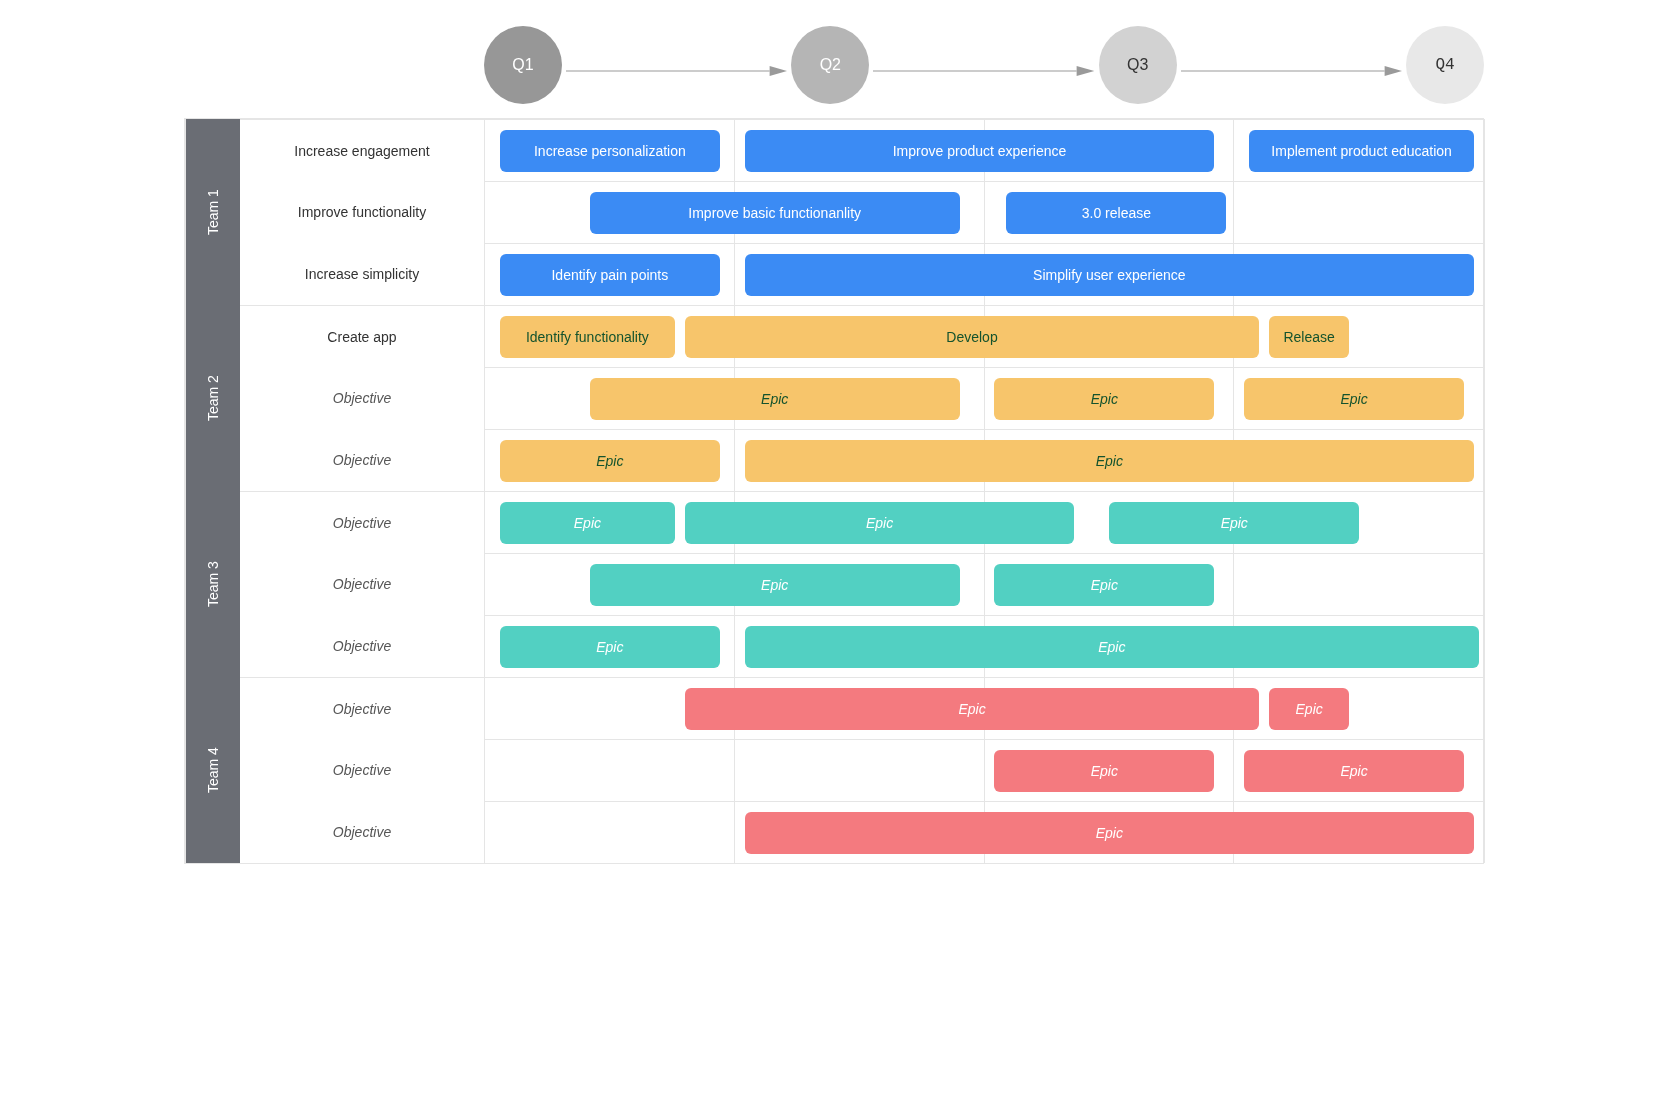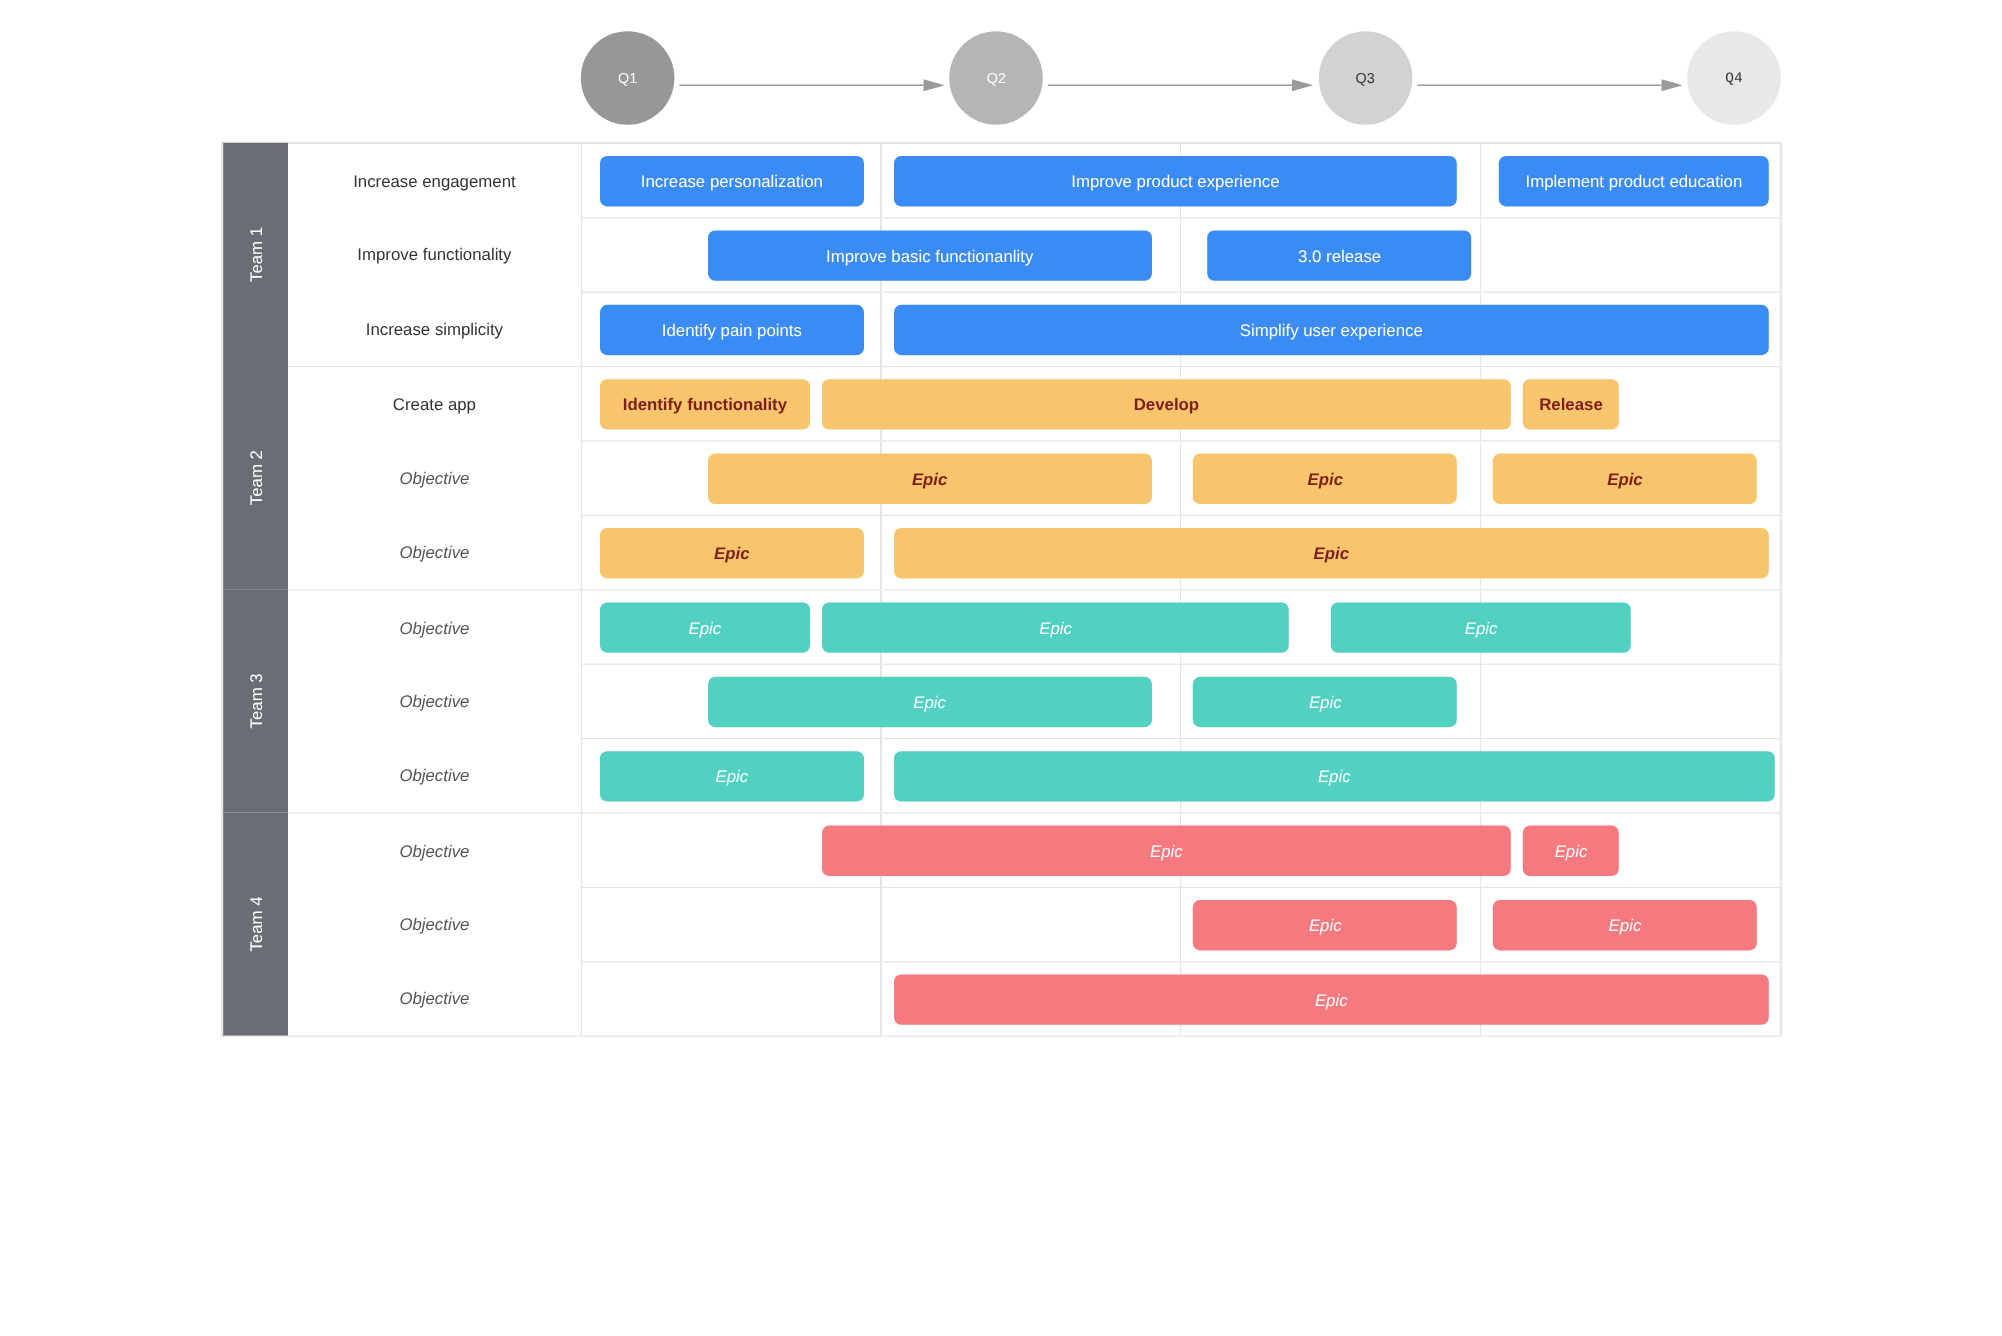--- a/index.html
+++ b/index.html
@@ -22,21 +22,21 @@
     margin-bottom: 8px;
   }
   .q-circle {
     width: 78px;
     height: 78px;
     border-radius: 50%;
     display: flex;
     align-items: center;
     justify-content: center;
     color: #333;
-    font-size: 12px;
+    font-size: 16px;
     flex-shrink: 0;
   }
   .q1 { background: #979797; color:#fff;}
   .q2 { background: #b5b5b5; color:#fff;text-align:right;}
   .q3 { background: #d2d2d2; }
   .q4 { background: #e8e8e8; font-family: Liberation Mono, monospace; }
   .q-arrow {
     flex: 1;
     height: 2px;
     position: relative;
@@ -94,21 +94,21 @@
     border-radius: 6px;
     display: flex;
     align-items: center;
     justify-content: center;
     font-size: 14px;
     color: #fff;
     padding: 5px 8px;
     white-space: nowrap;
   }
   .c-blue   { background: #3b8bf4; }
-  .c-yellow { background: #f7c56b; color:#7f1d1d;font-weight:bold; }
+  .c-yellow { background: #f7c56b; color:#14532d; }
   .c-teal   { background: #52d0c2; color:#fff; }
   .c-red    { background: #f47a7f; color:#fff; }
   .italic { font-style: italic; }
   .obj-italic { font-style: italic; color:#555; }
 
 </style>
 </head>
 <body>
 
 <div class="roadmap-wrap">

